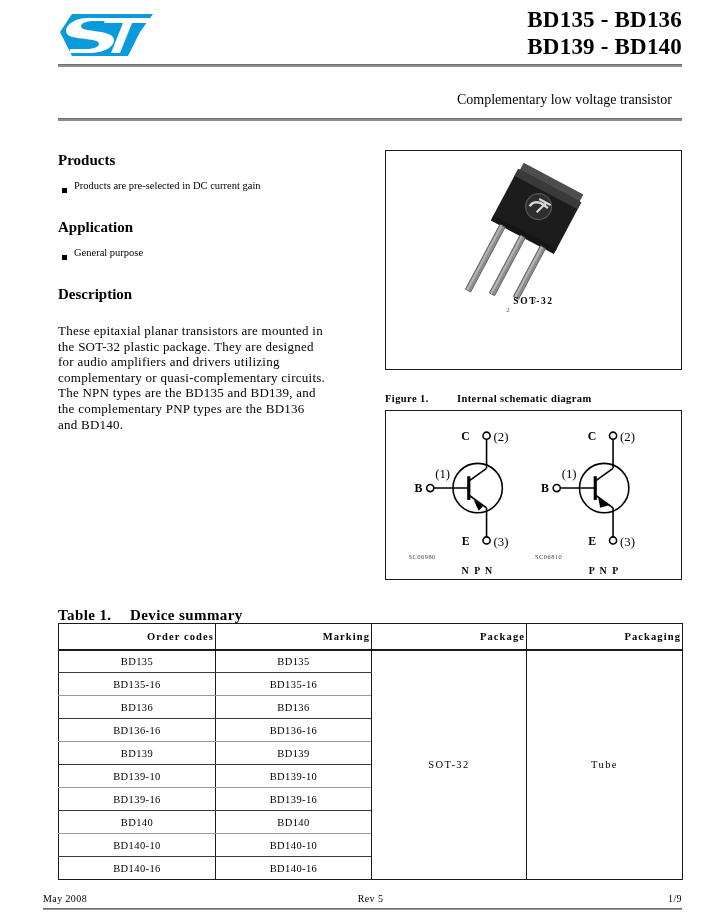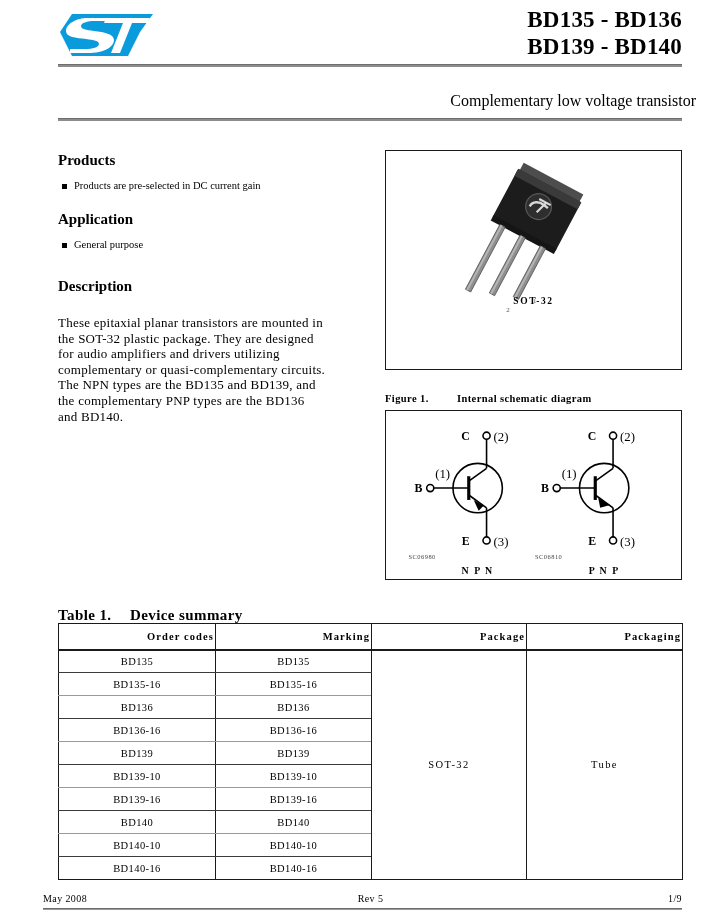--- a/index.html
+++ b/index.html
@@ -35,44 +35,44 @@
     left: 58px; width: 624px;
     height: 3px;
     background: #8c8c8c;
     border-top: 1px solid #6e6e6e;
   }
   #rule-top  { top: 64px; }
   #rule-sub  { top: 118px; }
 
   #subtitle {
     position: absolute;
-    right: 29px; top: 92px;
-    font-size: 16px;
+    right: 53px; top: 92px;
+    font-size: 14px;
     font-family: "Liberation Serif", serif;
     white-space: nowrap;
   }
 
   
   #left-col {
     position: absolute;
     left: 58px; top: 152px;
     width: 300px;
   }
   .sect-head {
     font-family: "Liberation Serif", serif;
     font-weight: bold;
     font-size: 15px;
     margin: 0 0 10px 0;
   }
-  .sect-head.app { margin-top: 18px; }
+  .sect-head.app { margin-top: 26px; }
   .sect-head.desc { margin-top: 26px; }
 
   .bullet-row {
     display: flex;
-    align-items: flex-start;
+    align-items: flex-end;
     font-size: 10.5px;
     line-height: 14px;
     margin-left: 4px;
   }
   .bullet-sq {
     width: 5px; height: 5px;
     background: #000;
     margin-top: 5px;
     margin-right: 7px;
     flex: 0 0 auto;

